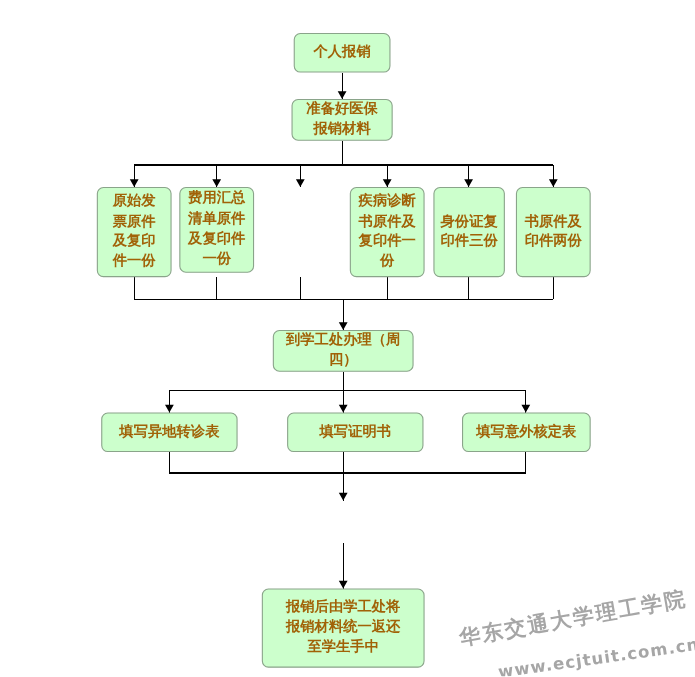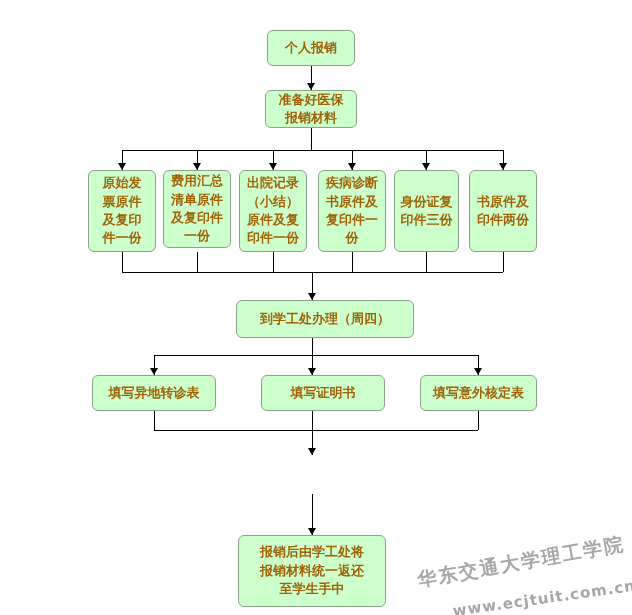--- a/index.html
+++ b/index.html
@@ -80,37 +80,33 @@
   <div class="node" style="left:88px;top:170px;width:68px;height:82px;">原始发
 票原件
 及复印
 件一份</div>
 
   <div class="node" style="left:163px;top:170px;width:68px;height:78px;">费用汇总
 清单原件
 及复印件
 一份</div>
 
-  <div class="node" style="left:239px;top:170px;width:68px;height:82px;">出院记录
-（小结）
-原件及复
-印件一份</div>
 
   <div class="node" style="left:318px;top:170px;width:68px;height:82px;">疾病诊断
 书原件及
 复印件一
 份</div>
 
   <div class="node" style="left:394px;top:170px;width:65px;height:82px;">身份证复
 印件三份</div>
 
   <div class="node" style="left:469px;top:170px;width:68px;height:82px;">书原件及
 印件两份</div>
 
-  <div class="node" style="left:236px;top:300px;width:178px;height:38px;">到学工处办理（周四）</div>
+  <div class="node" style="left:248px;top:300px;width:128px;height:38px;">到学工处办理（周四）</div>
 
   <div class="node" style="left:92px;top:375px;width:124px;height:36px;">填写异地转诊表</div>
 
   <div class="node" style="left:261px;top:375px;width:124px;height:36px;">填写证明书</div>
 
   <div class="node" style="left:420px;top:375px;width:117px;height:36px;">填写意外核定表</div>
 
 
   <div class="node" style="left:238px;top:535px;width:148px;height:72px;">报销后由学工处将
 报销材料统一返还

